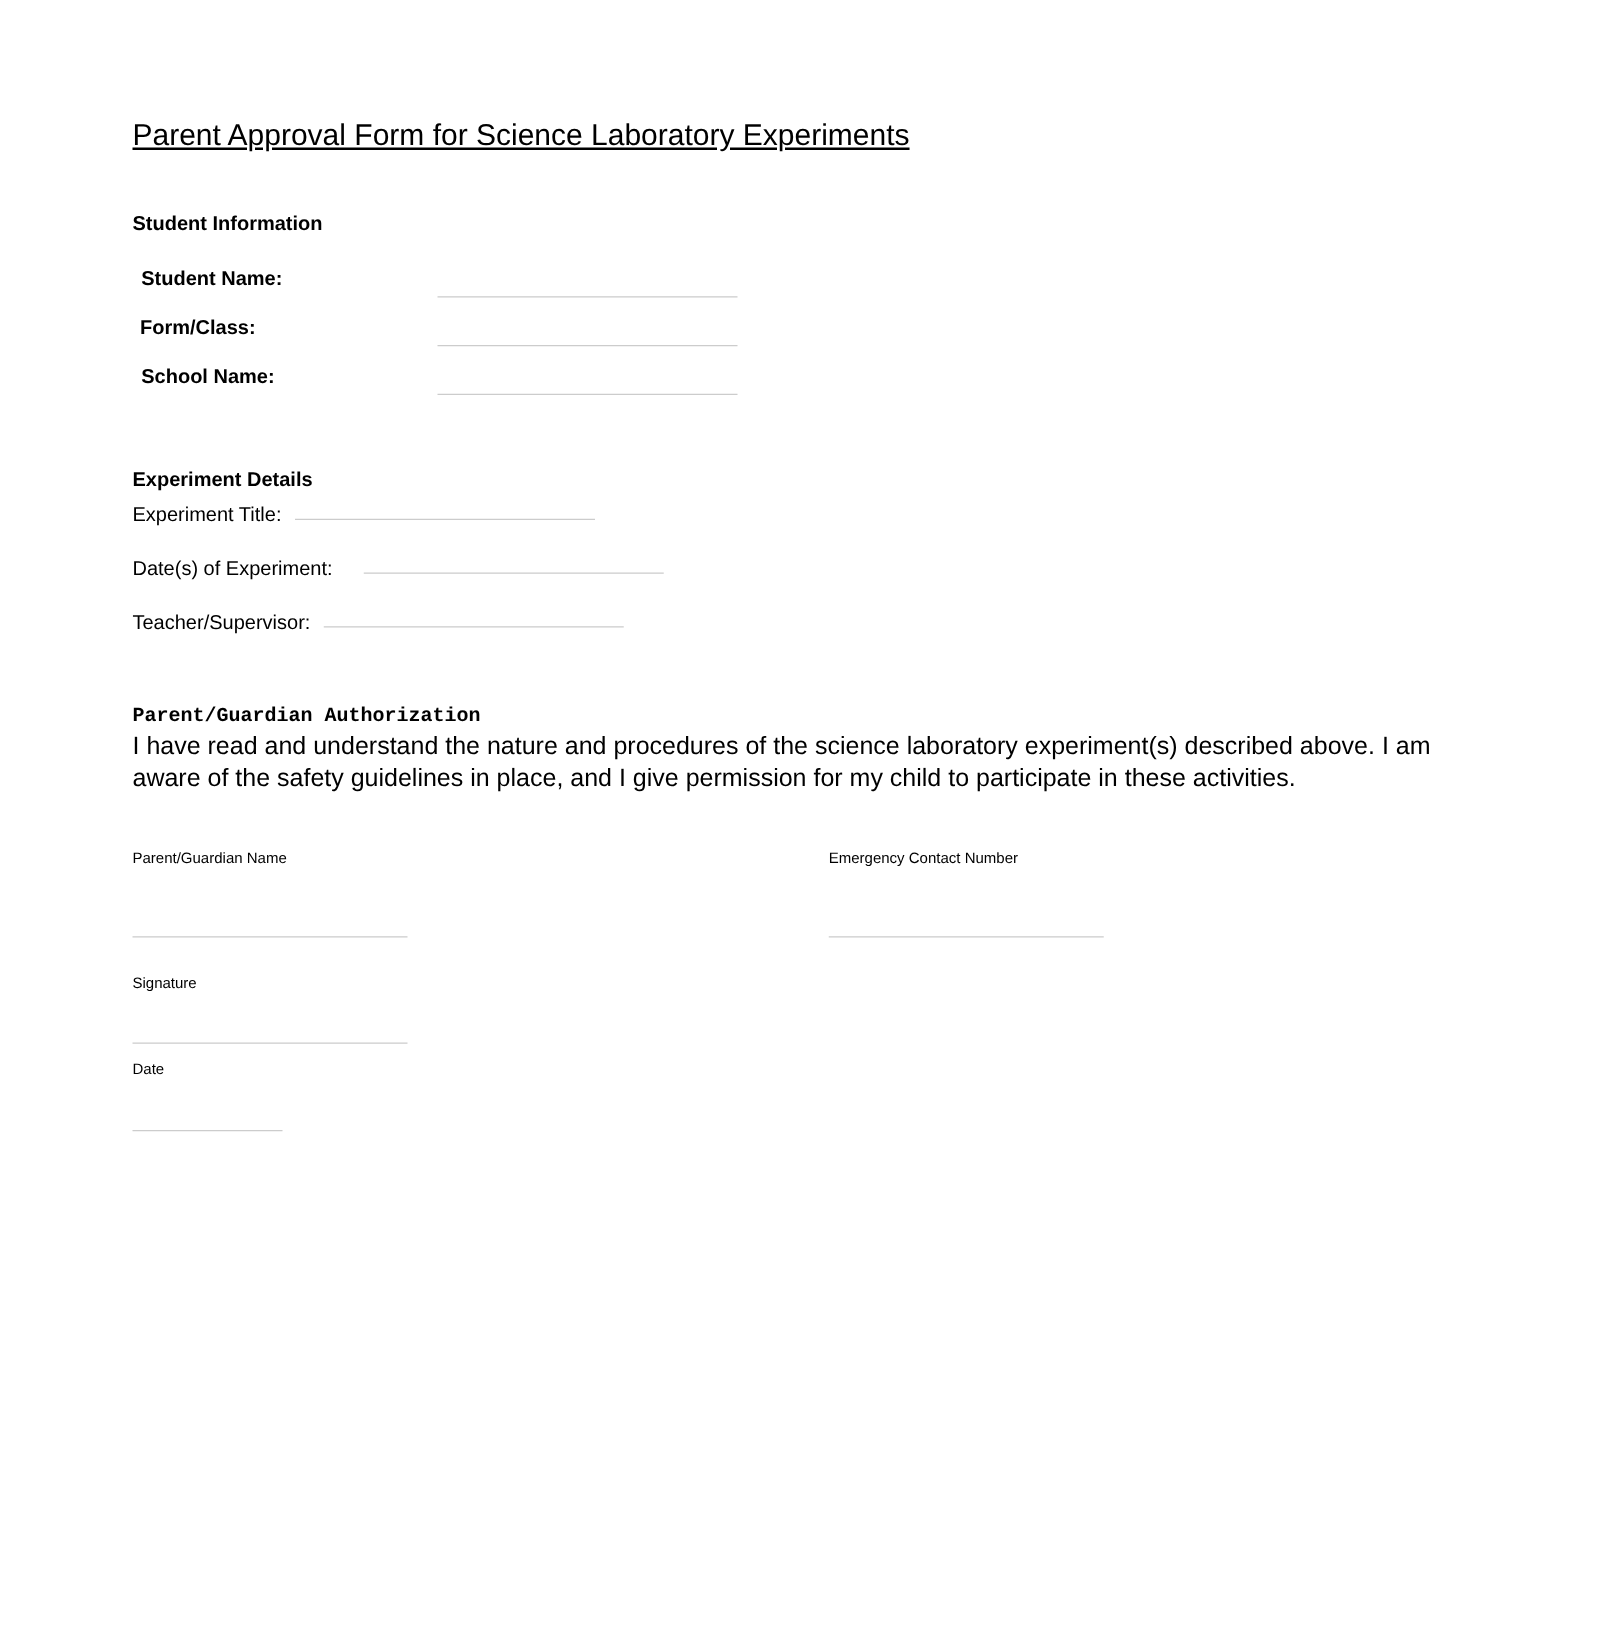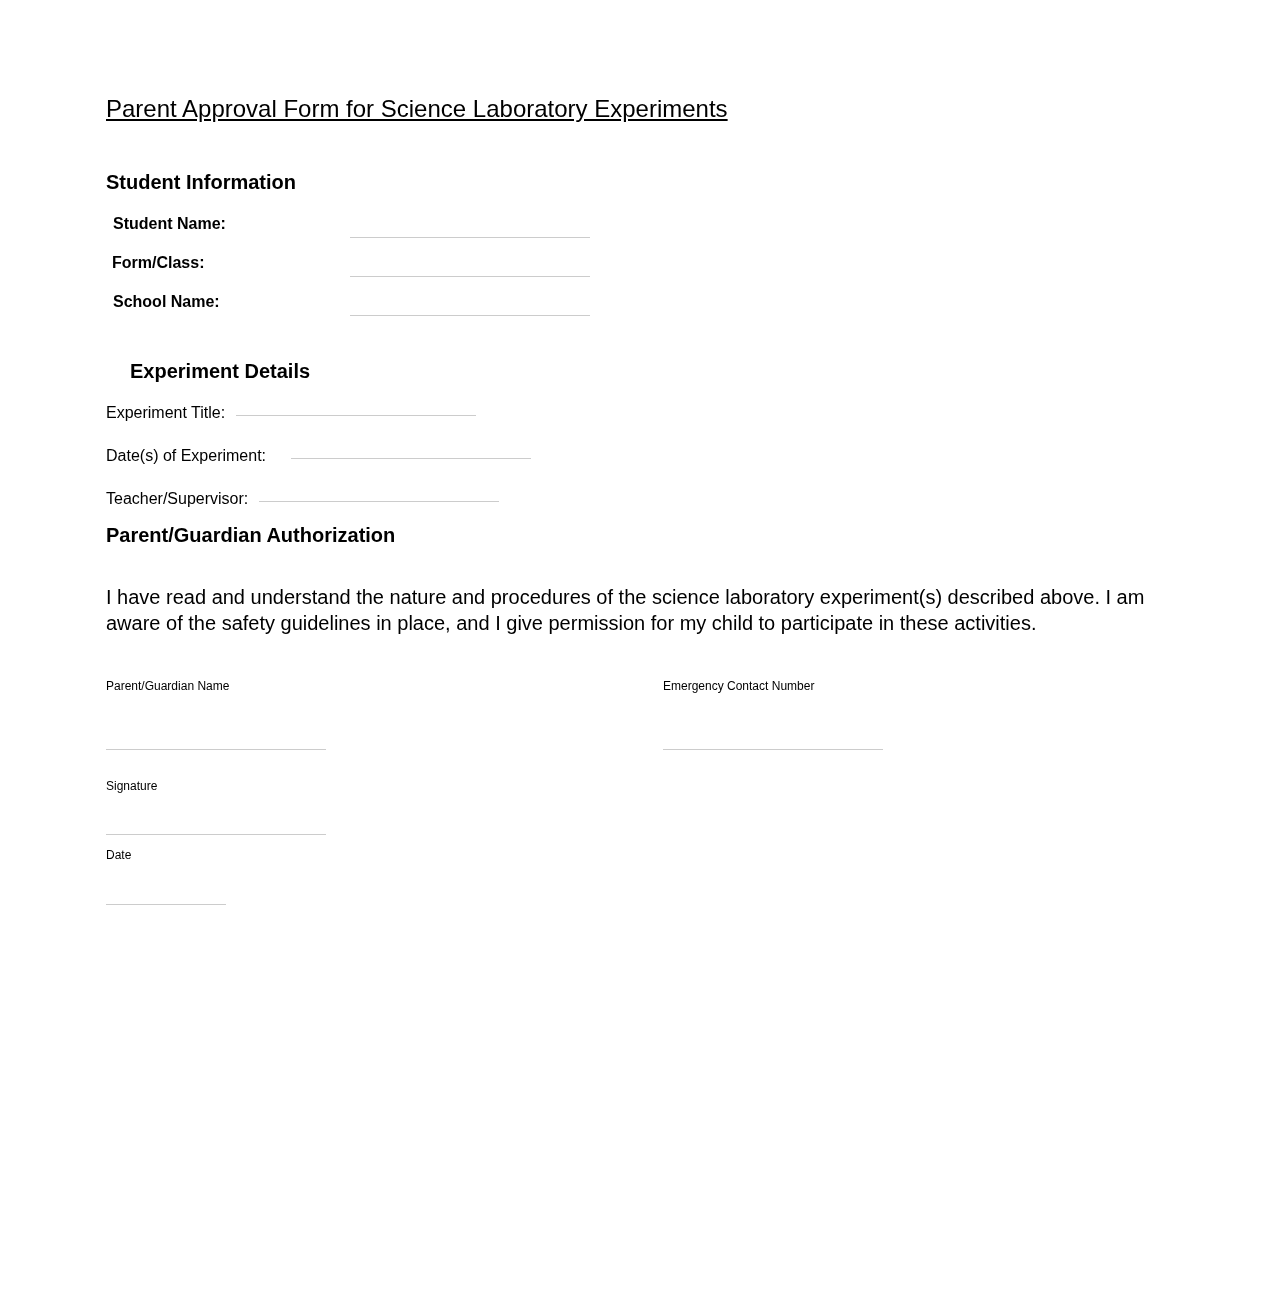--- a/index.html
+++ b/index.html
@@ -1,18 +1,18 @@
 <!DOCTYPE html>
 <html><head>
 <meta charset="utf-8">
 <style>
   html, body { margin: 0; padding: 0; background: #ffffff; }
   body { width: 1278px; height: 1300px; position: relative; font-family: "Liberation Sans", sans-serif; color: #000; }
   .title { position: absolute; left: 106px; top: 90px; font-size: 24px; font-weight: normal; margin: 0; line-height: 38px; text-decoration: underline; }
-  .h2 { position: absolute; left: 106px; font-size: 20px; font-weight: bold; margin: 0; }
+  .h2 { position: absolute; left: 106px; font-size: 16px; font-weight: bold; margin: 0; }
   .si-label { position: absolute; left: 113px; font-size: 16px; font-weight: bold; }
   .si-line { position: absolute; left: 350px; width: 240px; border: none; border-bottom: 1px solid #cccccc; height: 0; background: transparent; padding: 0; }
   .ed-row { position: absolute; left: 106px; font-size: 16px; display: flex; align-items: flex-end; }
   .ed-line { width: 240px; border: none; border-bottom: 1px solid #cccccc; margin-left: 11px; height: 0; margin-bottom: 6px; background: transparent; padding: 0; }
   .para { position: absolute; left: 106px; top: 584px; width: 1075px; font-size: 20px; line-height: 26px; margin: 0; }
   .sig-label { position: absolute; font-size: 12px; }
   .sig-line { position: absolute; border: none; border-bottom: 1px solid #cccccc; height: 0; background: transparent; padding: 0; }
 </style>
 </head>
 <body>
@@ -23,36 +23,36 @@
 
 <span class="si-label" style="top:215px;">Student Name:</span>
 <input class="si-line" style="top: 221px; height: 16px;" value="">
 
 <span class="si-label" style="top:254px;left:112px;">Form/Class:</span>
 <input class="si-line" style="top: 260px; height: 16px;" value="">
 
 <span class="si-label" style="top:293px;">School Name:</span>
 <input class="si-line" style="top: 299px; height: 16px;" value="">
 
-<h2 class="h2" style="top:360px;margin-left:24px;">Experiment Details</h2>
+<h2 class="h2" style="top:376px;">Experiment Details</h2>
 
 <div class="ed-row" style="top:404px;align-items:flex-end;">
   <span>Experiment Title:</span>
   <input class="ed-line" style="margin-left: 11px;" value="">
 </div>
 <div class="ed-row" style="top:447px;gap:15px;">
   <span>Date(s) of Experiment:</span>
   <input class="ed-line" style="margin-left: 10px;" value="">
 </div>
 <div class="ed-row" style="top:490px;">
   <span>Teacher/Supervisor:</span>
   <input class="ed-line" style="margin-left: 11px;" value="">
 </div>
 
-<h2 class="h2" style="top:524px;">Parent/Guardian Authorization</h2>
+<h2 class="h2" style="top:564px;font-family:Liberation Mono, monospace;">Parent/Guardian Authorization</h2>
 <p class="para">I have read and understand the nature and procedures of the science laboratory experiment(s) described above. I am aware of the safety guidelines in place, and I give permission for my child to participate in these activities.</p>
 
 <span class="sig-label" style="left:106px;top:679px;">Parent/Guardian Name</span>
 <input class="sig-line" style="left: 106px; top: 730px; width: 220px; height: 19px;">
 
 <span class="sig-label" style="left:663px;top:679px;">Emergency Contact Number</span>
 <input class="sig-line" style="left: 663px; top: 730px; width: 220px; height: 19px;">
 
 <span class="sig-label" style="left:106px;top:763px;margin-top:16px;">Signature</span>
 <input class="sig-line" style="left: 106px; top: 815px; width: 220px; height: 19px;">

